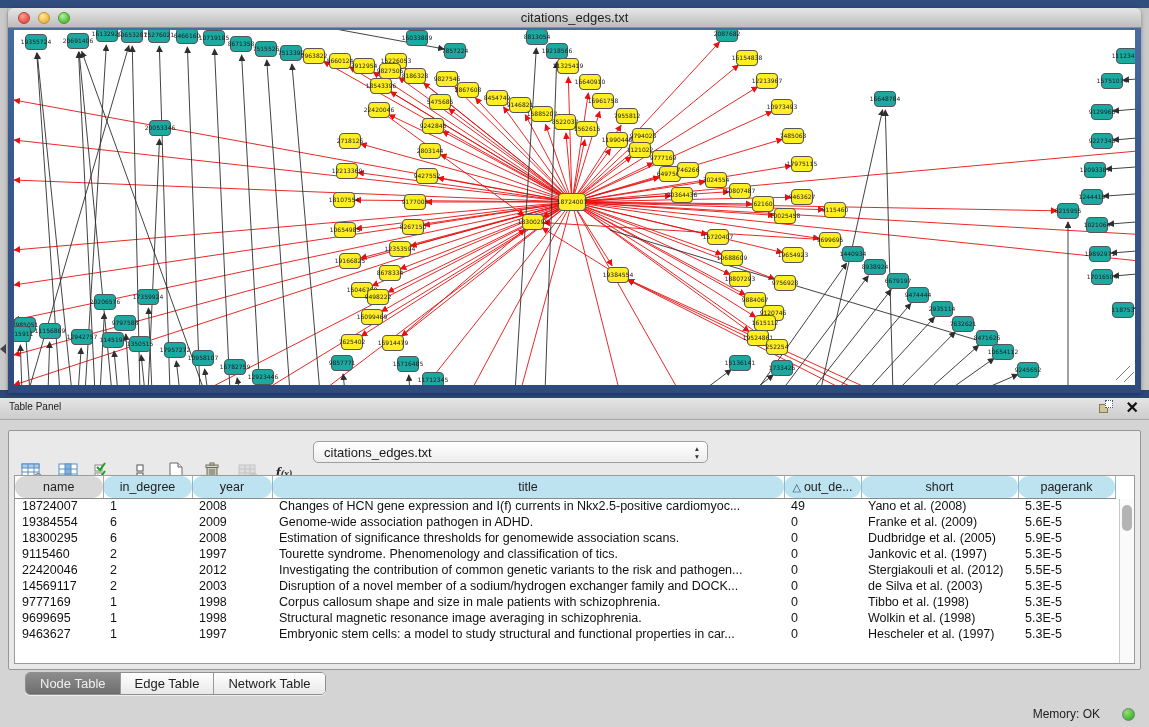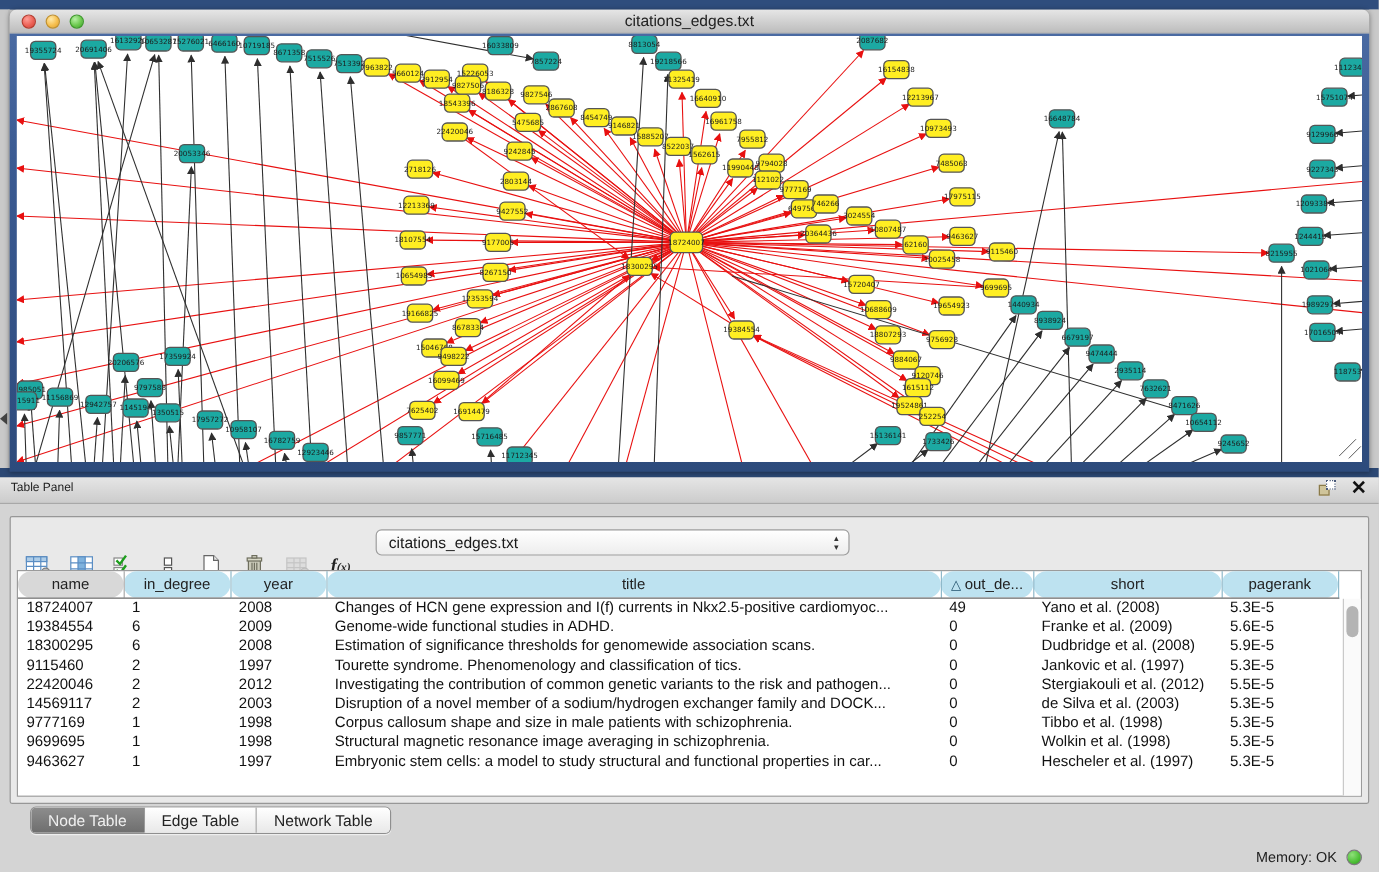--- a/index.html
+++ b/index.html
@@ -65,21 +65,21 @@
 
   .tabs-row { position:absolute; left:0; top:274px; width:100%; display:flex; justify-content:flex-start;margin-left:25px; }
   .seg { display:inline-flex; border:1px solid #8f8f8f; border-radius:5px; overflow:hidden; background:#fff;
          box-shadow:0 1px 0 rgba(255,255,255,.6); }
   .seg button { font-family:"Liberation Sans", sans-serif; font-size:13px; padding:3px 14px; border:none; background:linear-gradient(180deg,#ffffff,#e8e8e8);
                 color:#222; cursor:pointer; border-right:1px solid #9a9a9a; }
   .seg button:last-child { border-right:none; }
   .seg button.selected { background:linear-gradient(180deg,#8d8d8d,#6e6e6e); color:#efefef; }
 
   .status-bar { position:absolute; left:0; top:302px; width:100%; height:27px; }
-  .mem { position:absolute; right:14px; top:7px; display:flex; align-items:center; gap:8px; font-size:12px; color:#222; }
+  .mem { position:absolute; right:14px; top:7px; display:flex; align-items:center; gap:22px; font-size:12px; color:#222; }
   .mem-dot { width:13px; height:13px; border-radius:50%; background:radial-gradient(circle at 35% 30%,#8fe07a,#4cbf35 60%,#2f9c1e); border:1px solid #7b7b7b; cursor:pointer; }
 
   .icon-svg { display:block; }
 </style>
 </head>
 <body>
 
 <div class="screen">
   <div class="top-strip"></div>
   <div class="left-strip"></div>
@@ -880,32 +880,32 @@
                 <td>2008</td>
                 <td>Changes of HCN gene expression and I(f) currents in Nkx2.5-positive cardiomyoc...</td>
                 <td>49</td>
                 <td>Yano et al. (2008)</td>
                 <td>5.3E-5</td>
               </tr>
               <tr>
                 <td>19384554</td>
                 <td>6</td>
                 <td>2009</td>
-                <td>Genome-wide functional studies in ADHD.</td>
+                <td>Genome-wide association pathogen in ADHD.</td>
                 <td>0</td>
                 <td>Franke et al. (2009)</td>
                 <td>5.6E-5</td>
               </tr>
               <tr>
                 <td>18300295</td>
                 <td>6</td>
                 <td>2008</td>
                 <td>Estimation of significance thresholds for genomewide association scans.</td>
                 <td>0</td>
-                <td>Dudbridge et al. (2008)</td>
+                <td>Dudbridge et al. (2005)</td>
                 <td>5.9E-5</td>
               </tr>
               <tr>
                 <td>9115460</td>
                 <td>2</td>
                 <td>1997</td>
                 <td>Tourette syndrome. Phenomenology and classification of tics.</td>
                 <td>0</td>
                 <td>Jankovic et al. (1997)</td>
                 <td>5.3E-5</td>

